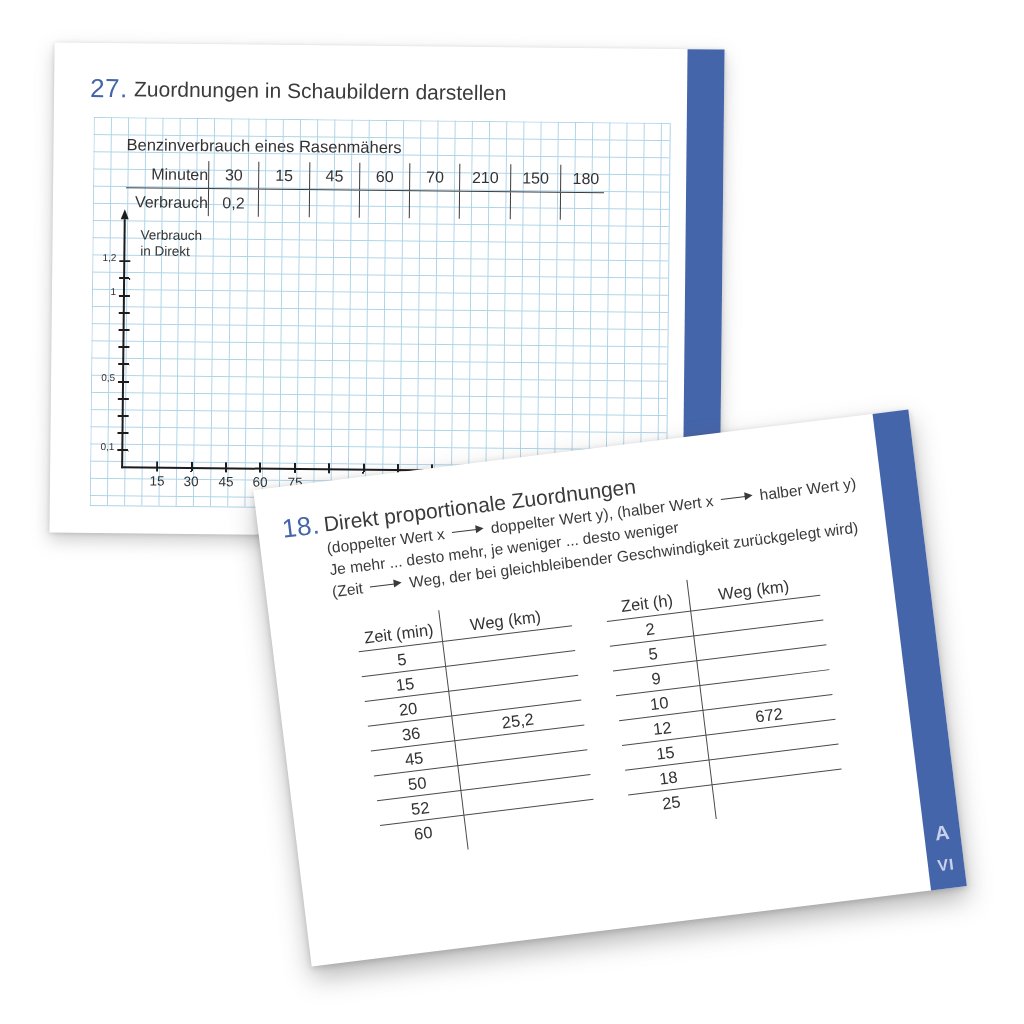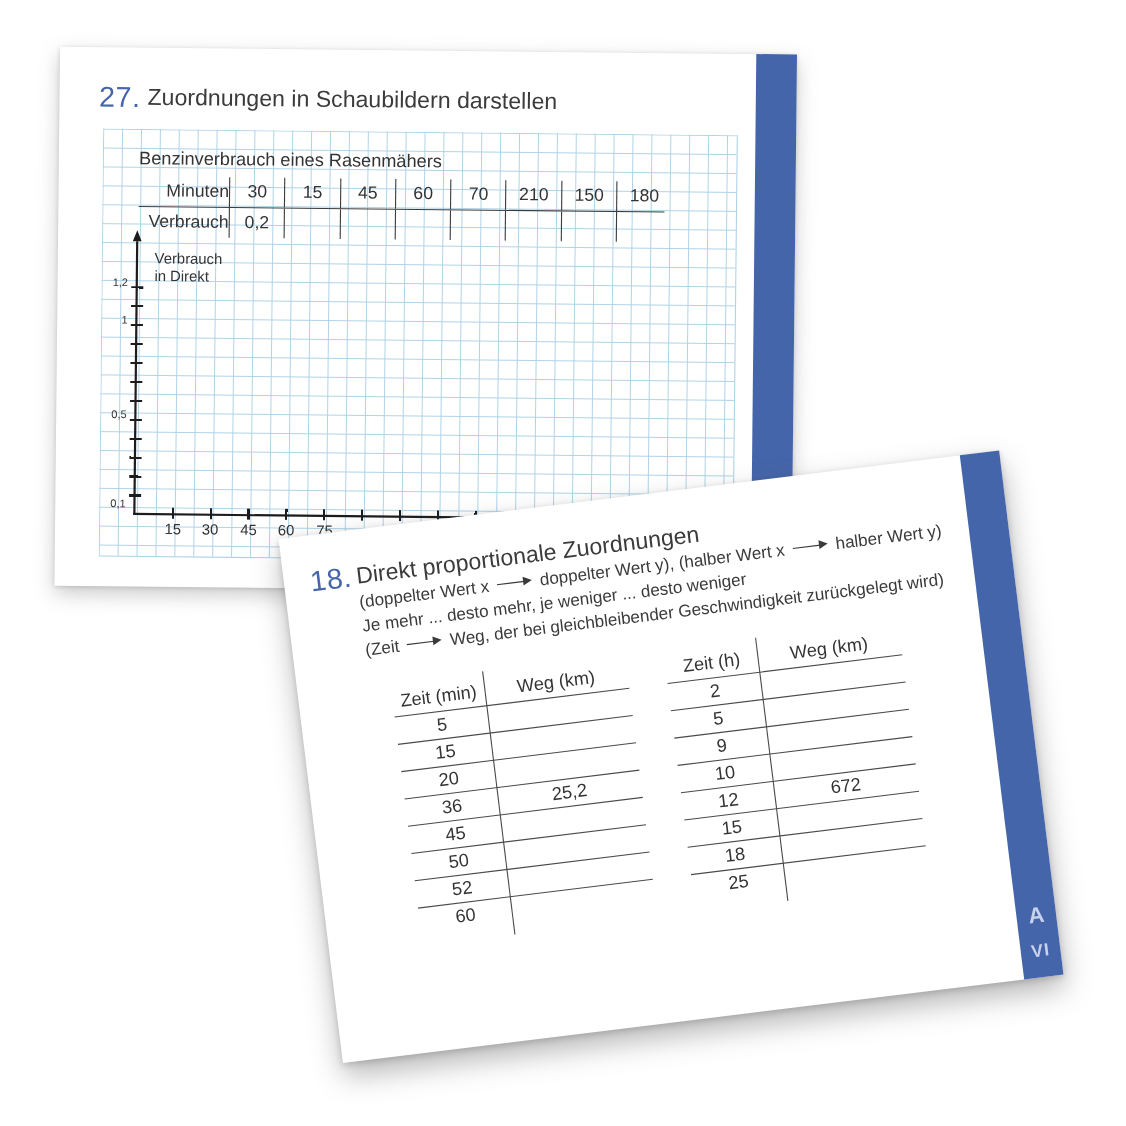--- a/index.html
+++ b/index.html
@@ -125,21 +125,21 @@
   <div id="x-ticks"></div>
 
   <div id="y-axis-label">
     <div>Verbrauch</div>
     <div>in Direkt</div>
   </div>
 
   <div class="y-tick-label" style="top:209px;">1,2</div>
   <div class="y-tick-label" style="top:243px;">1</div>
   <div class="y-tick-label" style="top:329px;">0,5</div>
-  <div class="y-tick-label" style="top:410px;">0,1</div>
+  <div class="y-tick-label" style="top:398px;">0,1</div>
 
   <div class="x-tick-label" style="left:91px;">15</div>
   <div class="x-tick-label" style="left:125px;">30</div>
   <div class="x-tick-label" style="left:160px;">45</div>
   <div class="x-tick-label" style="left:194px;">60</div>
   <div class="x-tick-label" style="left:229px;">75</div>
 
   <div class="stripe" id="back-stripe"></div>
 </div>
 

